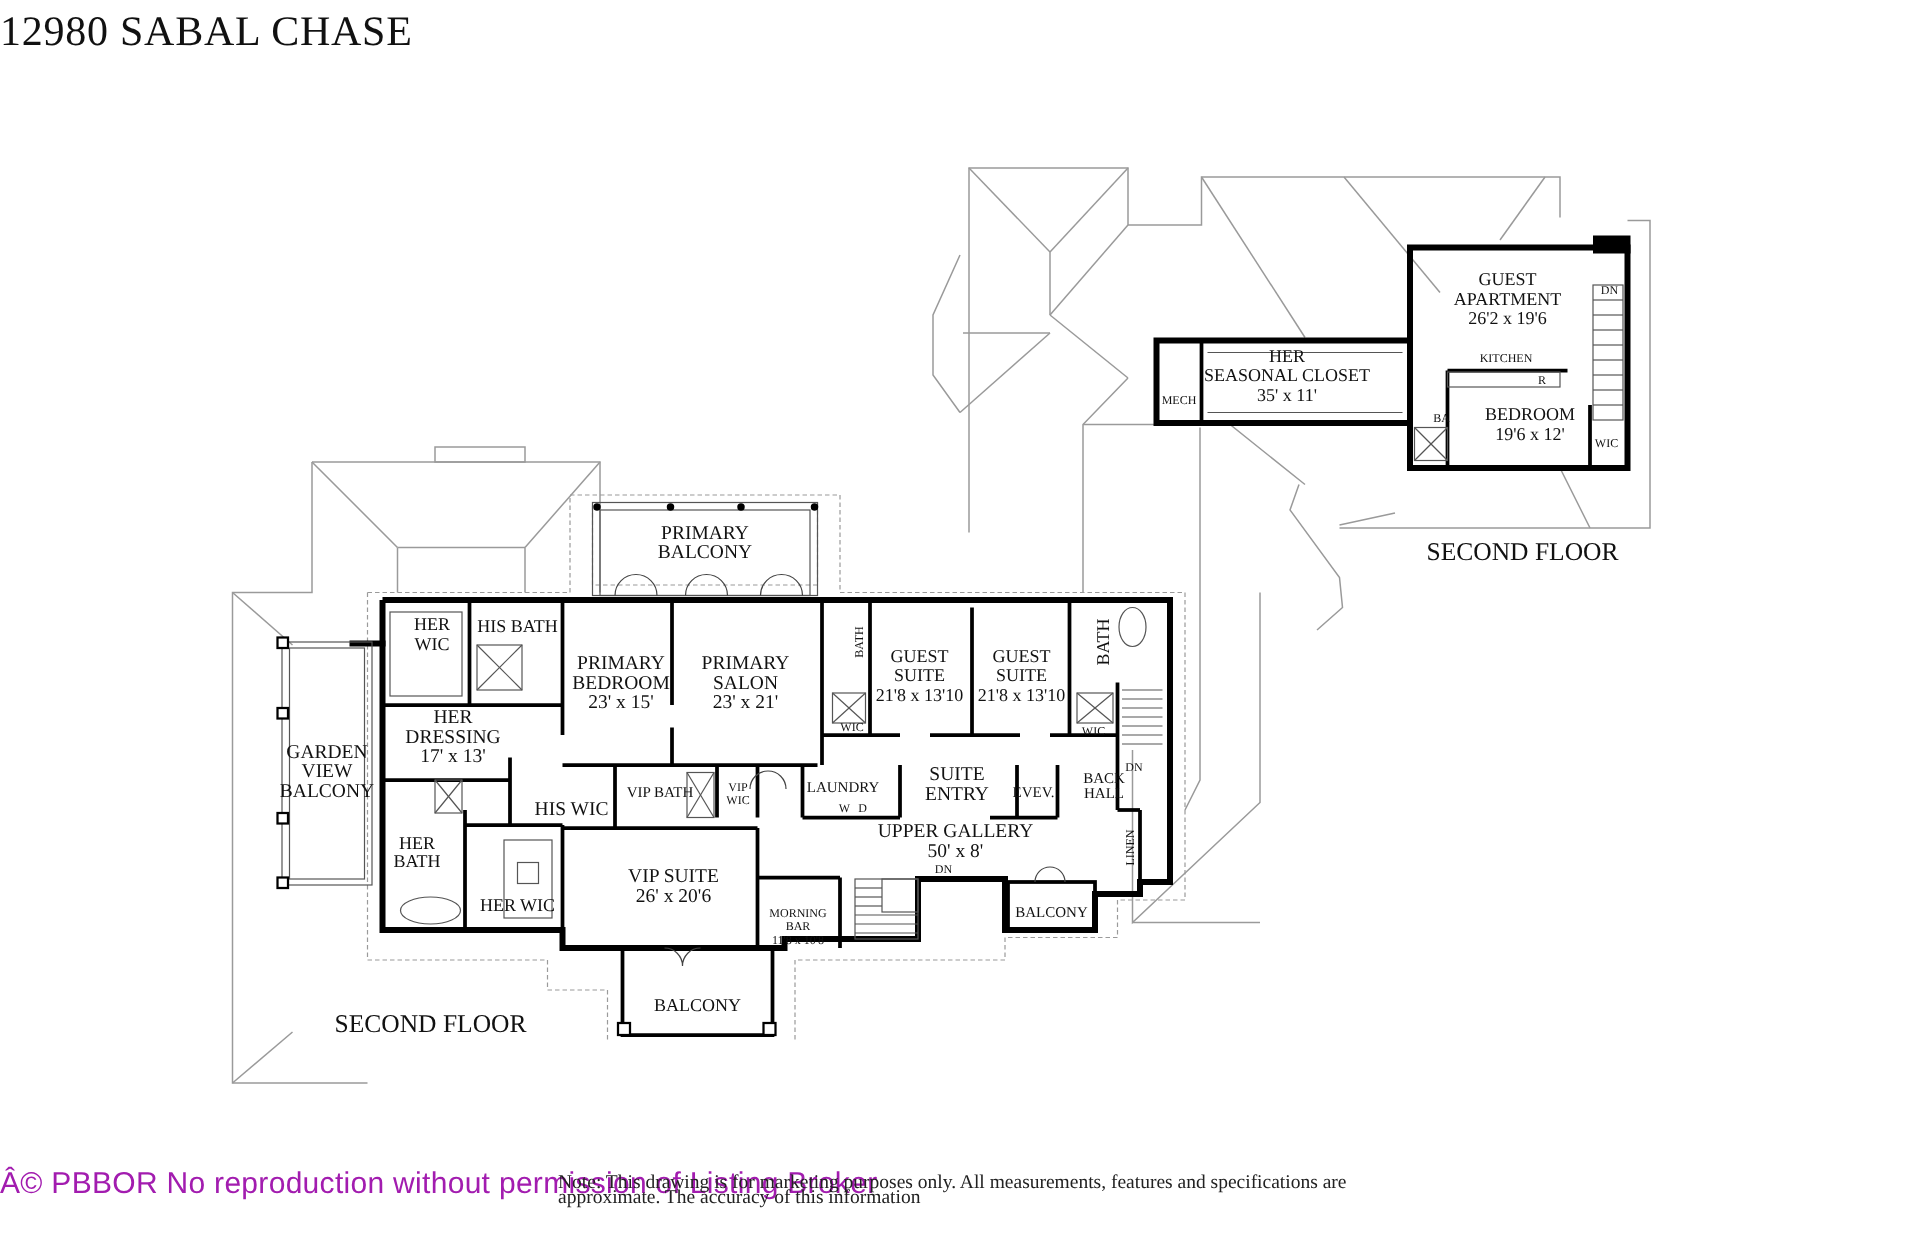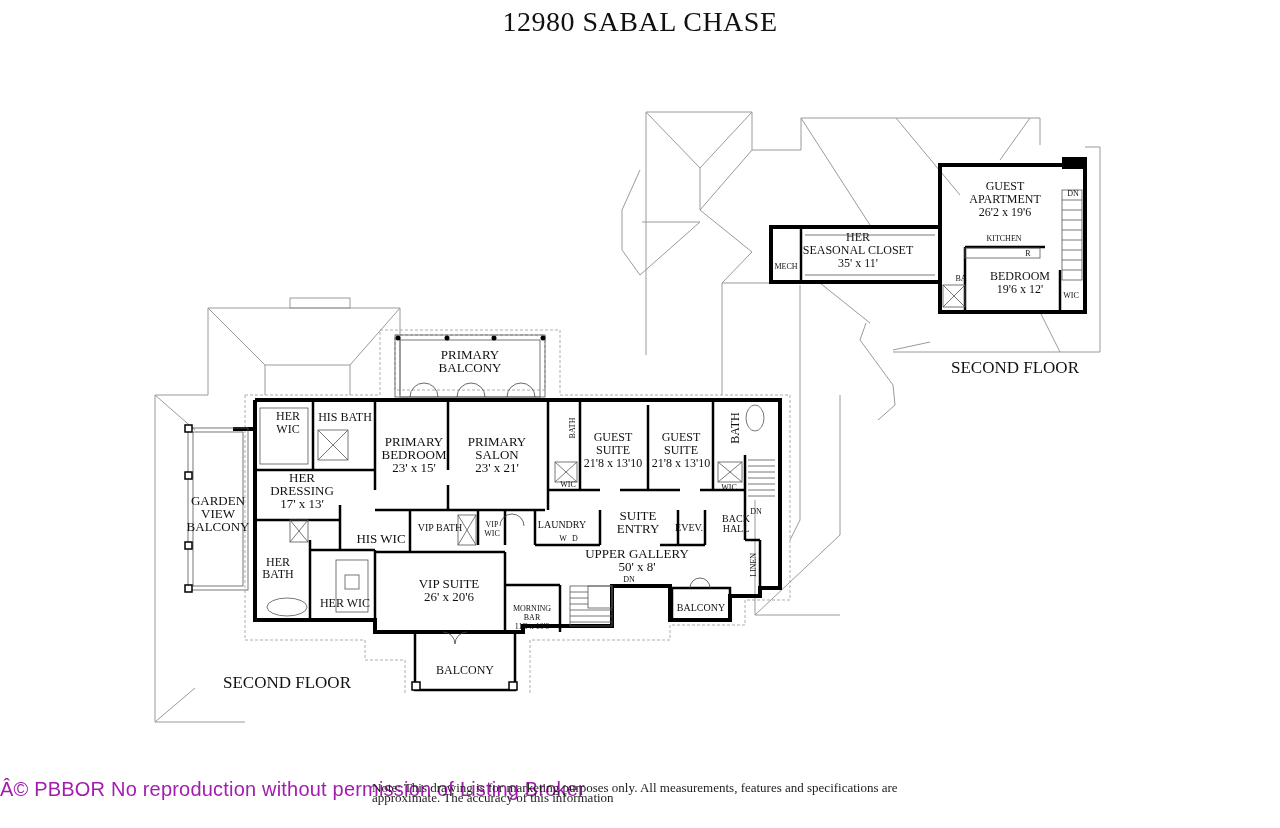--- a/index.html
+++ b/index.html
@@ -1,17 +1,17 @@
 <!DOCTYPE html>
 <html><head>
 <meta charset="utf-8">
 <style>
   html, body { margin: 0; padding: 0; background: #ffffff; }
   body { width: 1280px; height: 828px; position: relative; overflow: hidden; font-family: "Liberation Serif", serif; color: #111; }
-  .title { position: absolute; left: 0; top: 6px; width: 1280px; text-align: center; font-size: 28px; letter-spacing: 0.5px; }
+  .title { position: absolute; left: 0; top: 6px; width: 1280px; font-size: 28px; letter-spacing: 0.5px; }
   svg.plan { position: absolute; left: 0; top: 0; }
   .lbl { font-family: "Liberation Serif", serif; fill: #111; text-anchor: middle; }
   .big { font-size: 13px; }
   .med { font-size: 12px; }
   .sm { font-size: 10px; }
   .xs { font-size: 8px; }
   .floor { font-size: 17px; }
   .roof { fill: none; stroke: #9a9a9a; stroke-width: 1; }
   .dash { fill: none; stroke: #9a9a9a; stroke-width: 0.8; stroke-dasharray: 3 2; }
   .wall { fill: none; stroke: #000; stroke-width: 4; }

